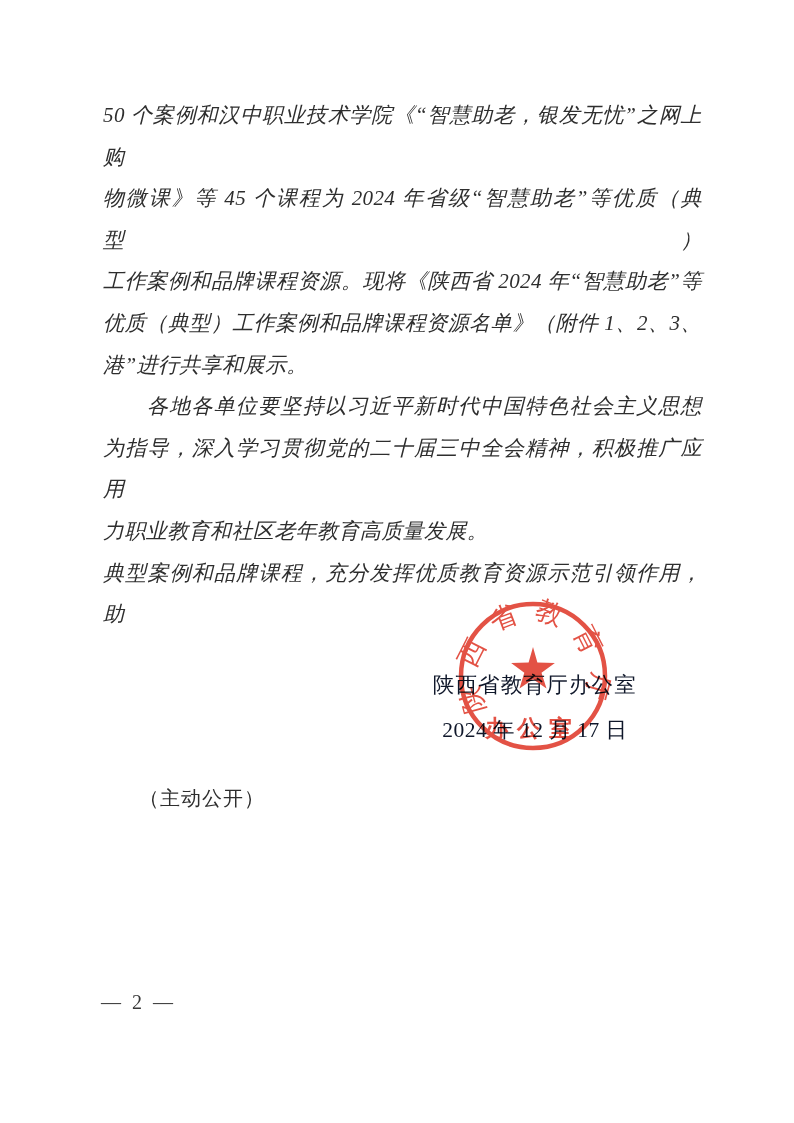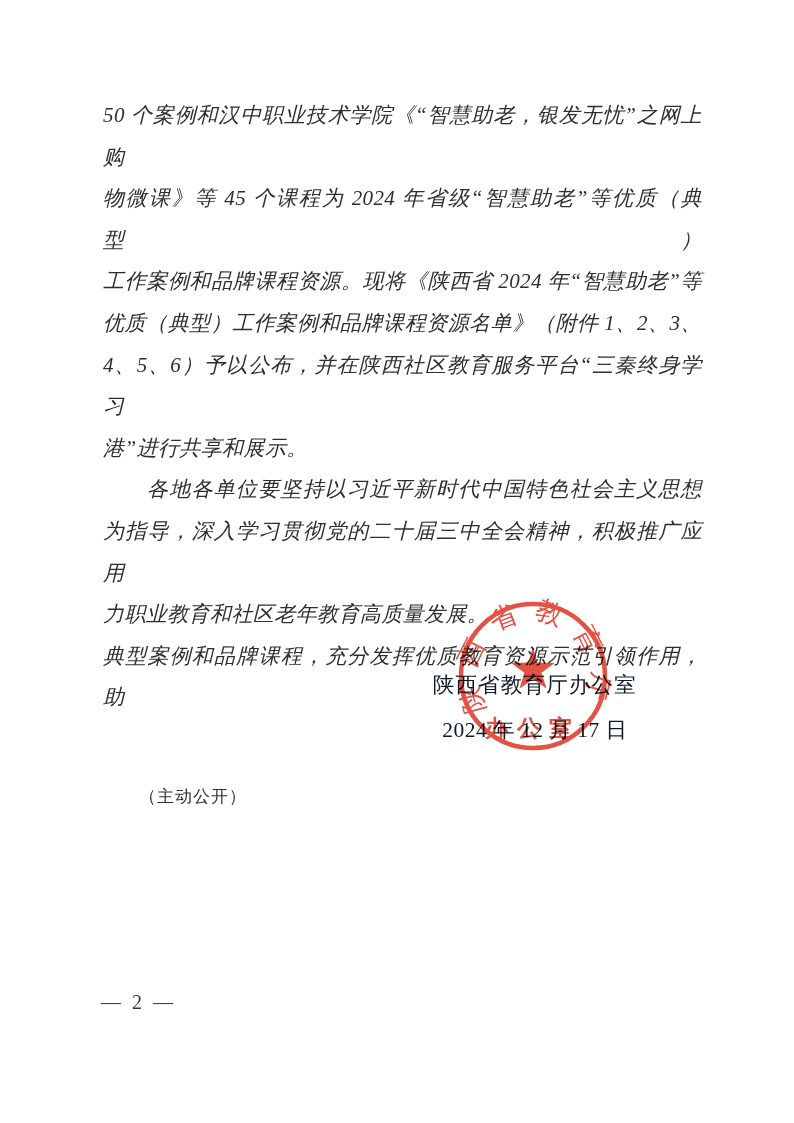--- a/index.html
+++ b/index.html
@@ -68,21 +68,21 @@
     opacity: 0.88;
     mix-blend-mode: multiply;
     pointer-events: none;
   }
   .seal svg { width: 100%; height: 100%; }
   
   .disclosure {
     position: absolute;
     left: 139px;
     top: 785px;
-    font-size: 17px;
+    font-size: 20px;
     letter-spacing: 1px;
   }
   .page-number {
     position: absolute;
     left: 101px;
     top: 991px;
     font-size: 20px;
     letter-spacing: 3px;
     color: #383838;
   }
@@ -91,21 +91,20 @@
 <body>
 
 <div class="sheet">
 
   <div class="body-text">
     <div class="para">
         <div class="doc-line">50 个案例和汉中职业技术学院《“智慧助老，银发无忧”之网上购</div>
         <div class="doc-line">物微课》等 45 个课程为 2024 年省级“智慧助老”等优质（典型）</div>
         <div class="doc-line">工作案例和品牌课程资源。现将《陕西省 2024 年“智慧助老”等</div>
         <div class="doc-line">优质（典型）工作案例和品牌课程资源名单》（附件 1、2、3、</div>
-        <div class="doc-line">4、5、6）予以公布，并在陕西社区教育服务平台“三秦终身学习</div>
         <div class="doc-line last">港”进行共享和展示。</div>
       </div>
     <div class="para para-indent">
         <div class="doc-line">各地各单位要坚持以习近平新时代中国特色社会主义思想</div>
         <div class="doc-line">为指导，深入学习贯彻党的二十届三中全会精神，积极推广应用</div>
         <div class="doc-line last">力职业教育和社区老年教育高质量发展。</div>
         <div class="doc-line">典型案例和品牌课程，充分发挥优质教育资源示范引领作用，助</div>
       </div>
   </div>
 

